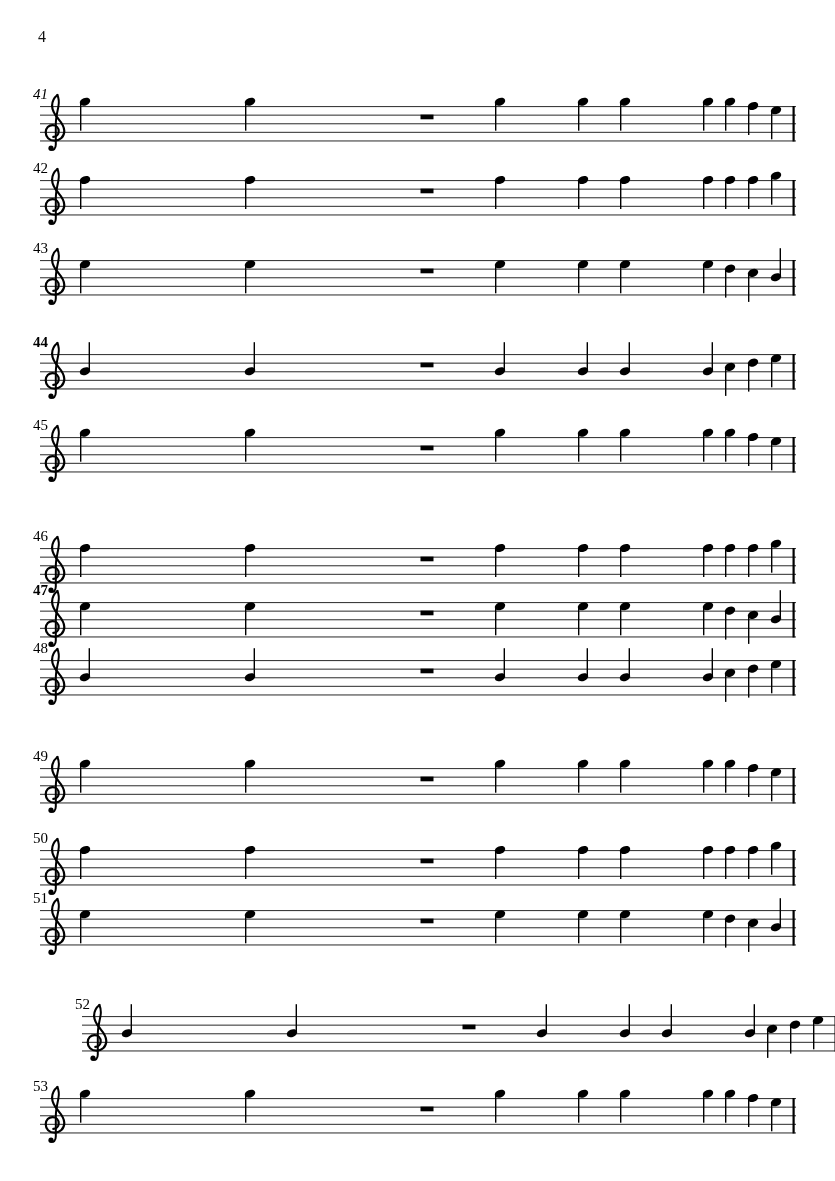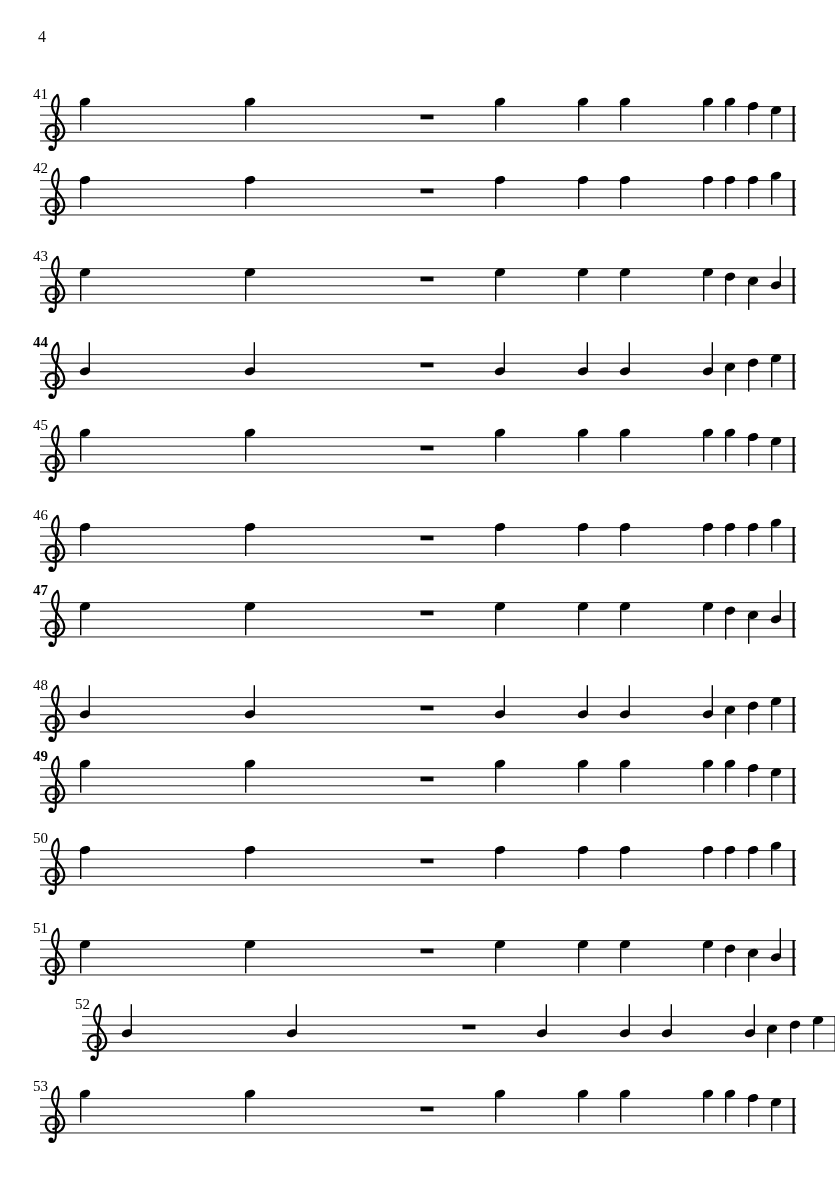--- a/index.html
+++ b/index.html
@@ -29,21 +29,21 @@
     height: 84px;
   }
   svg { display: block; }
 </style>
 </head>
 <body>
 
 <div class="page-number">4</div>
 
 <div id="systems">
-    <div class="system" style="top: 80px;">
+    <div class="system" style="top: 80px; font-style: italic;">
       <svg width="780" height="84" viewBox="0 0 780 84">
         <text x="5" y="19" font-size="15" font-family="Liberation Serif, serif" fill="#000000">41</text>
         <g>
           <rect x="12" y="26.0" width="756" height="1.1" fill="#3d3d3d"></rect>
           <rect x="12" y="34.6" width="756" height="1.1" fill="#3d3d3d"></rect>
           <rect x="12" y="43.2" width="756" height="1.1" fill="#3d3d3d"></rect>
           <rect x="12" y="51.8" width="756" height="1.1" fill="#3d3d3d"></rect>
           <rect x="12" y="60.4" width="756" height="1.1" fill="#3d3d3d"></rect>
         </g>
         <g transform="translate(14,12)">
@@ -139,21 +139,21 @@
           <ellipse cx="725" cy="26.0" rx="5.4" ry="3.8" fill="#000000" transform="rotate(-21 725 26.0)"></ellipse>
           <rect x="720.0" y="27.0" width="1.4" height="28" fill="#000000"></rect>
         </g>
         <g>
           <ellipse cx="748" cy="21.7" rx="5.4" ry="3.8" fill="#000000" transform="rotate(-21 748 21.7)"></ellipse>
           <rect x="743.0" y="22.7" width="1.4" height="28" fill="#000000"></rect>
         </g>
         <rect x="764.5" y="26" width="2.2" height="35.5" fill="#000000"></rect>
       </svg>
     </div>
-    <div class="system" style="top: 242px;">
+    <div class="system" style="top: 234px;">
       <svg width="780" height="84" viewBox="0 0 780 84">
         <text x="5" y="19" font-size="15" font-family="Liberation Serif, serif" fill="#000000">43</text>
         <g>
           <rect x="12" y="26.0" width="756" height="1.1" fill="#3d3d3d"></rect>
           <rect x="12" y="34.6" width="756" height="1.1" fill="#3d3d3d"></rect>
           <rect x="12" y="43.2" width="756" height="1.1" fill="#3d3d3d"></rect>
           <rect x="12" y="51.8" width="756" height="1.1" fill="#3d3d3d"></rect>
           <rect x="12" y="60.4" width="756" height="1.1" fill="#3d3d3d"></rect>
         </g>
         <g transform="translate(14,12)">
@@ -304,21 +304,21 @@
           <ellipse cx="725" cy="26.0" rx="5.4" ry="3.8" fill="#000000" transform="rotate(-21 725 26.0)"></ellipse>
           <rect x="720.0" y="27.0" width="1.4" height="28" fill="#000000"></rect>
         </g>
         <g>
           <ellipse cx="748" cy="30.3" rx="5.4" ry="3.8" fill="#000000" transform="rotate(-21 748 30.3)"></ellipse>
           <rect x="743.0" y="31.3" width="1.4" height="28" fill="#000000"></rect>
         </g>
         <rect x="764.5" y="26" width="2.2" height="35.5" fill="#000000"></rect>
       </svg>
     </div>
-    <div class="system" style="top: 501px;">
+    <div class="system" style="top: 522px;">
       <svg width="780" height="84" viewBox="0 0 780 84">
         <text x="5" y="19" font-size="15" font-family="Liberation Serif, serif" fill="#000000">46</text>
         <g>
           <rect x="12" y="26.0" width="756" height="1.1" fill="#3d3d3d"></rect>
           <rect x="12" y="34.6" width="756" height="1.1" fill="#3d3d3d"></rect>
           <rect x="12" y="43.2" width="756" height="1.1" fill="#3d3d3d"></rect>
           <rect x="12" y="51.8" width="756" height="1.1" fill="#3d3d3d"></rect>
           <rect x="12" y="60.4" width="756" height="1.1" fill="#3d3d3d"></rect>
         </g>
         <g transform="translate(14,12)">
@@ -414,21 +414,21 @@
           <ellipse cx="725" cy="38.9" rx="5.4" ry="3.8" fill="#000000" transform="rotate(-21 725 38.9)"></ellipse>
           <rect x="720.0" y="39.9" width="1.4" height="28" fill="#000000"></rect>
         </g>
         <g>
           <ellipse cx="748" cy="43.2" rx="5.4" ry="3.8" fill="#000000" transform="rotate(-21 748 43.2)"></ellipse>
           <rect x="751.6" y="14.2" width="1.4" height="28" fill="#000000"></rect>
         </g>
         <rect x="764.5" y="26" width="2.2" height="35.5" fill="#000000"></rect>
       </svg>
     </div>
-    <div class="system" style="top: 671px;">
+    <div class="system" style="top: 634px;">
       <svg width="780" height="84" viewBox="0 0 780 84">
         <text x="5" y="19" font-size="15" font-family="Liberation Serif, serif" fill="#000000">48</text>
         <g>
           <rect x="12" y="26.0" width="756" height="1.1" fill="#3d3d3d"></rect>
           <rect x="12" y="34.6" width="756" height="1.1" fill="#3d3d3d"></rect>
           <rect x="12" y="43.2" width="756" height="1.1" fill="#3d3d3d"></rect>
           <rect x="12" y="51.8" width="756" height="1.1" fill="#3d3d3d"></rect>
           <rect x="12" y="60.4" width="756" height="1.1" fill="#3d3d3d"></rect>
         </g>
         <g transform="translate(14,12)">
@@ -469,21 +469,21 @@
           <ellipse cx="725" cy="34.6" rx="5.4" ry="3.8" fill="#000000" transform="rotate(-21 725 34.6)"></ellipse>
           <rect x="720.0" y="35.6" width="1.4" height="28" fill="#000000"></rect>
         </g>
         <g>
           <ellipse cx="748" cy="30.3" rx="5.4" ry="3.8" fill="#000000" transform="rotate(-21 748 30.3)"></ellipse>
           <rect x="743.0" y="31.3" width="1.4" height="28" fill="#000000"></rect>
         </g>
         <rect x="764.5" y="26" width="2.2" height="35.5" fill="#000000"></rect>
       </svg>
     </div>
-    <div class="system" style="top: 741.6px; font-weight: bold;">
+    <div class="system" style="top: 741.6px;">
       <svg width="780" height="84" viewBox="0 0 780 84">
         <text x="5" y="19" font-size="15" font-family="Liberation Serif, serif" fill="#000000">49</text>
         <g>
           <rect x="12" y="26.0" width="756" height="1.1" fill="#3d3d3d"></rect>
           <rect x="12" y="34.6" width="756" height="1.1" fill="#3d3d3d"></rect>
           <rect x="12" y="43.2" width="756" height="1.1" fill="#3d3d3d"></rect>
           <rect x="12" y="51.8" width="756" height="1.1" fill="#3d3d3d"></rect>
           <rect x="12" y="60.4" width="756" height="1.1" fill="#3d3d3d"></rect>
         </g>
         <g transform="translate(14,12)">
@@ -579,21 +579,21 @@
           <ellipse cx="725" cy="26.0" rx="5.4" ry="3.8" fill="#000000" transform="rotate(-21 725 26.0)"></ellipse>
           <rect x="720.0" y="27.0" width="1.4" height="28" fill="#000000"></rect>
         </g>
         <g>
           <ellipse cx="748" cy="21.7" rx="5.4" ry="3.8" fill="#000000" transform="rotate(-21 748 21.7)"></ellipse>
           <rect x="743.0" y="22.7" width="1.4" height="28" fill="#000000"></rect>
         </g>
         <rect x="764.5" y="26" width="2.2" height="35.5" fill="#000000"></rect>
       </svg>
     </div>
-    <div class="system" style="top: 914px; text-align: right;">
+    <div class="system" style="top: 884px; text-align: right;">
       <svg width="780" height="84" viewBox="0 0 780 84">
         <text x="5" y="19" font-size="15" font-family="Liberation Serif, serif" fill="#000000">51</text>
         <g>
           <rect x="12" y="26.0" width="756" height="1.1" fill="#3d3d3d"></rect>
           <rect x="12" y="34.6" width="756" height="1.1" fill="#3d3d3d"></rect>
           <rect x="12" y="43.2" width="756" height="1.1" fill="#3d3d3d"></rect>
           <rect x="12" y="51.8" width="756" height="1.1" fill="#3d3d3d"></rect>
           <rect x="12" y="60.4" width="756" height="1.1" fill="#3d3d3d"></rect>
         </g>
         <g transform="translate(14,12)">

